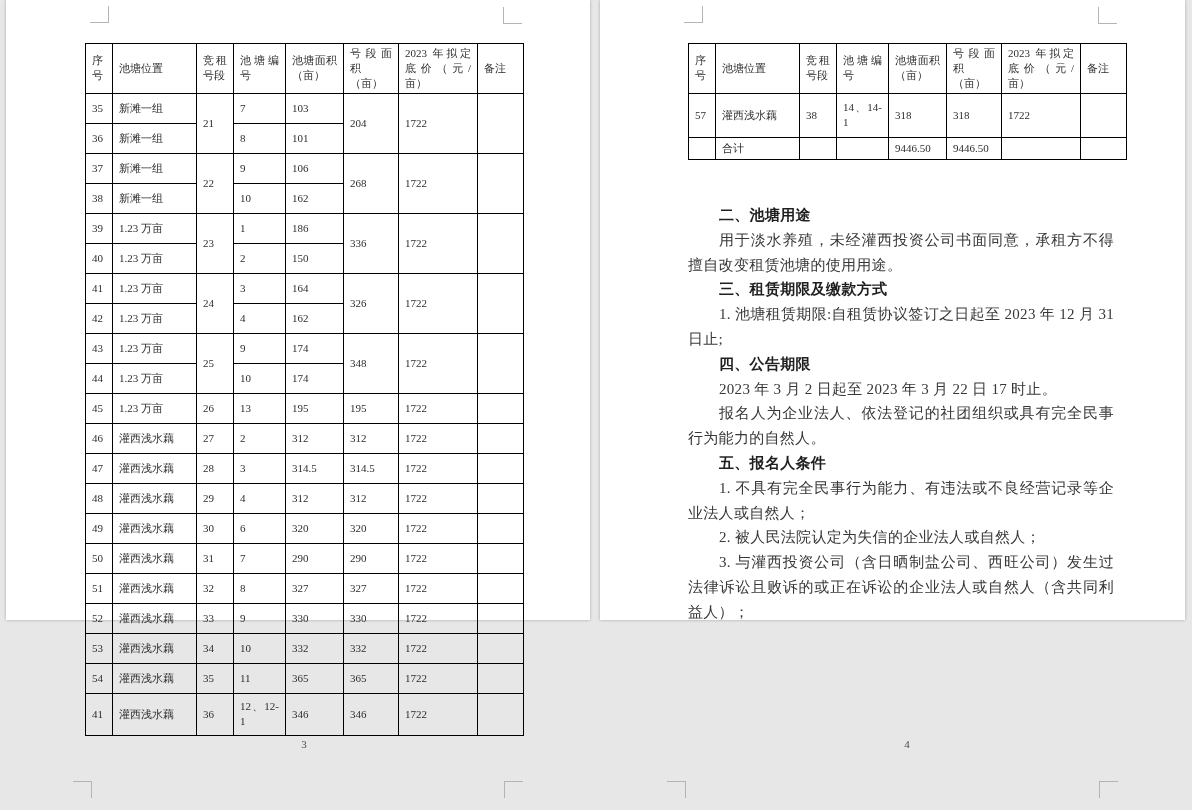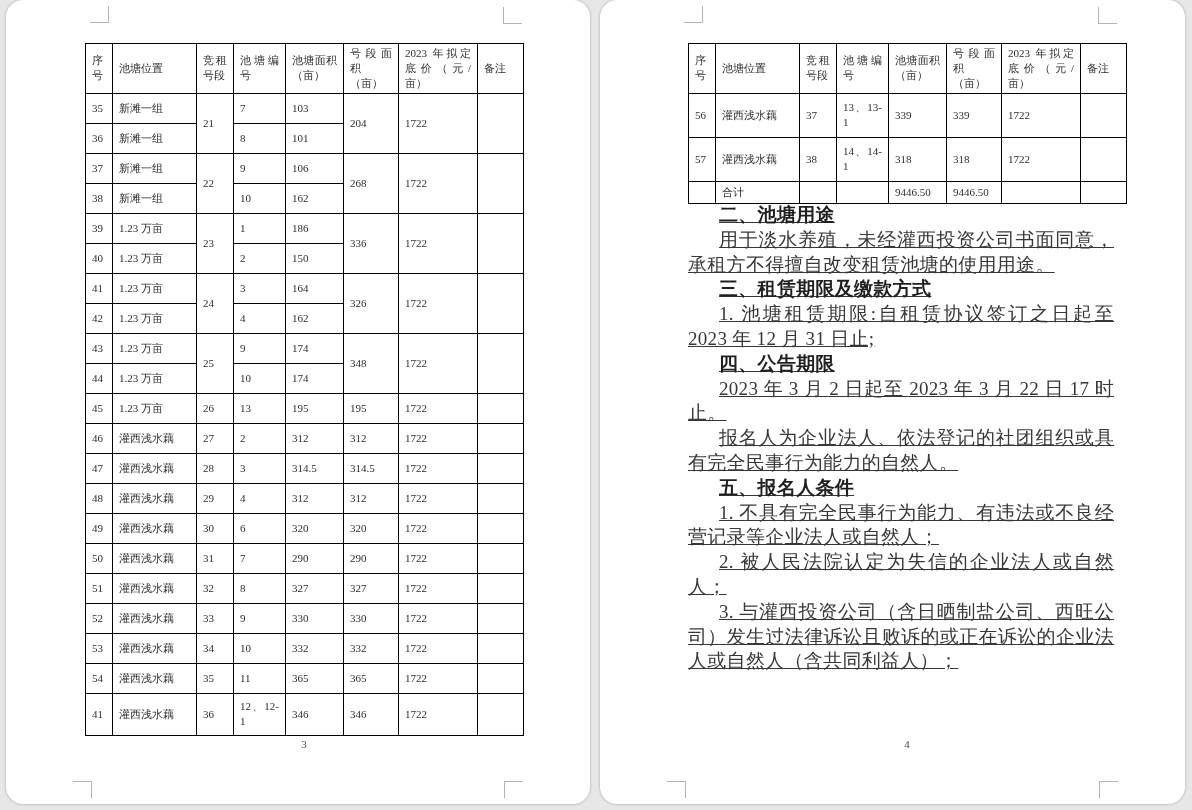--- a/index.html
+++ b/index.html
@@ -2,23 +2,22 @@
 <html><head>
 <meta charset="utf-8">
 <style>
   html,body{margin:0;padding:0;}
   body{
     width:1192px;height:810px;position:relative;overflow:hidden;
     background:#e7e7e7;
     font-family:"Liberation Serif","DejaVu Serif",serif;
   }
   .page{
-    position:absolute;top:0;height:804px;background:#ffffff;
+    position:absolute;top:0;height:620px;background:#ffffff;
     box-shadow:0 0 3px rgba(0,0,0,.28);
-    border-radius:17px;
   }
   #page3{left:6px;width:584px;}
   #page4{left:600px;width:585px;}
 
   
   .mark{position:absolute;width:18px;height:16px;border:0 solid #b4b4b4;}
   .mark.tl{left:84px;top:6px;border-right-width:1px;border-bottom-width:1px;}
   .mark.tr{right:68px;top:7px;border-left-width:1px;border-bottom-width:1px;}
   .mark.bl{left:67px;top:781px;border-top-width:1px;border-right-width:1px;}
   .mark.br{right:67px;top:781px;border-top-width:1px;border-left-width:1px;}
@@ -51,22 +50,22 @@
   .pagenum{
     position:absolute;top:738px;width:438px;text-align:center;
     font-size:11px;color:#4c4c4c;
   }
   #page3 .pagenum{left:79px;}
   #page4 .pagenum{left:88px;}
 
   
   .textblock{
     position:absolute;left:88px;top:203px;width:426px;
-    font-size:19px;line-height:24.8px;letter-spacing:.3px;
-    color:#373737;text-align:justify;text-decoration:underline;
+    font-size:15px;line-height:24.8px;letter-spacing:.3px;
+    color:#373737;text-align:justify;
   }
   .para{text-indent:31px;margin:0;}
   .para.b{font-weight:bold;color:#1f1f1f;}
 </style>
 </head>
 <body>
 
 <div class="page" id="page3">
   <div class="mark tl"></div>
   <div class="mark tr"></div>
@@ -316,30 +315,20 @@
           <th>池塘位置</th>
           <th>竞租号段</th>
           <th>池塘编号</th>
           <th>池塘面积（亩）</th>
           <th>号段面积（亩）</th>
           <th>2023 年拟定底价（元/亩）</th>
           <th>备注</th>
         </tr>
       </thead>
     <tbody>
-        <tr class="tall44">
-          <td>56</td>
-          <td>灌西浅水藕</td>
-          <td>37</td>
-          <td class="jc">13、13-1</td>
-          <td>339</td>
-          <td>339</td>
-          <td>1722</td>
-          <td></td>
-        </tr>
         <tr class="tall44">
           <td>57</td>
           <td>灌西浅水藕</td>
           <td>38</td>
           <td class="jc">14、14-1</td>
           <td>318</td>
           <td>318</td>
           <td>1722</td>
           <td></td>
         </tr>

